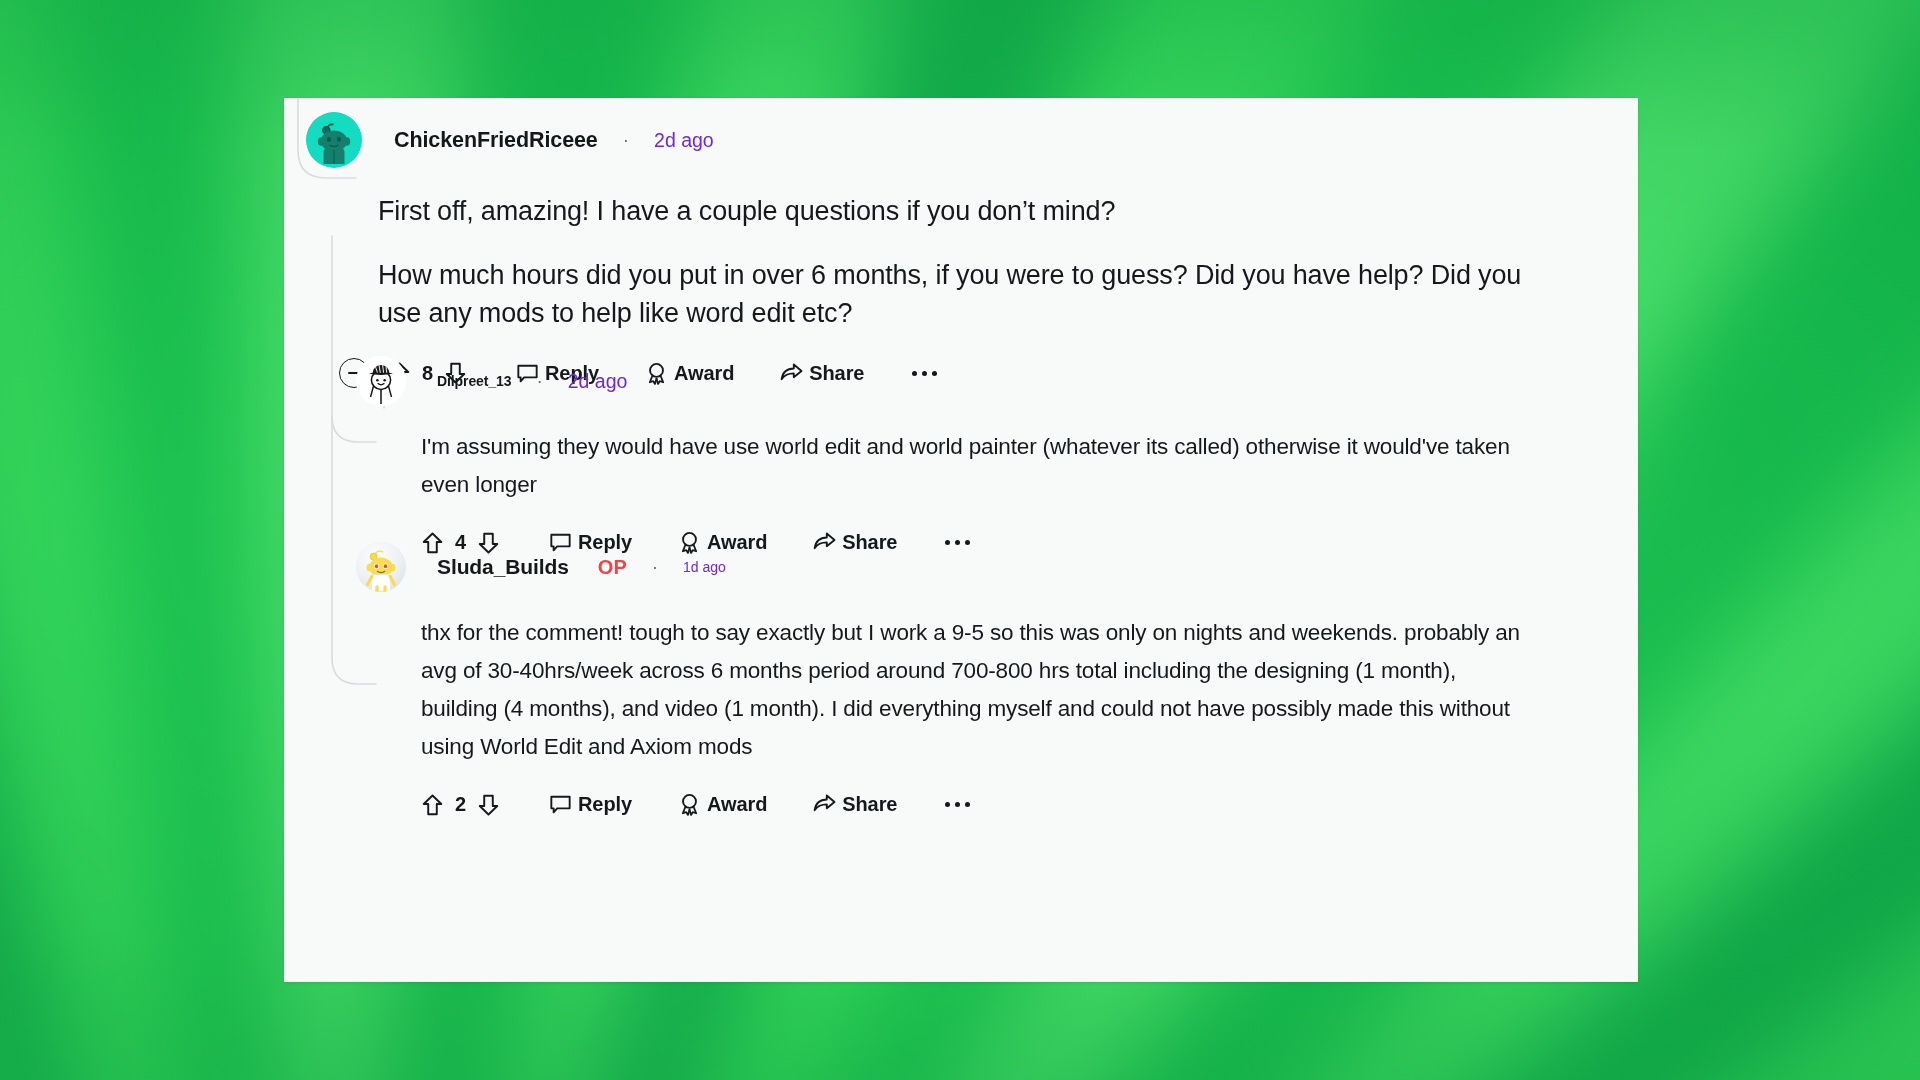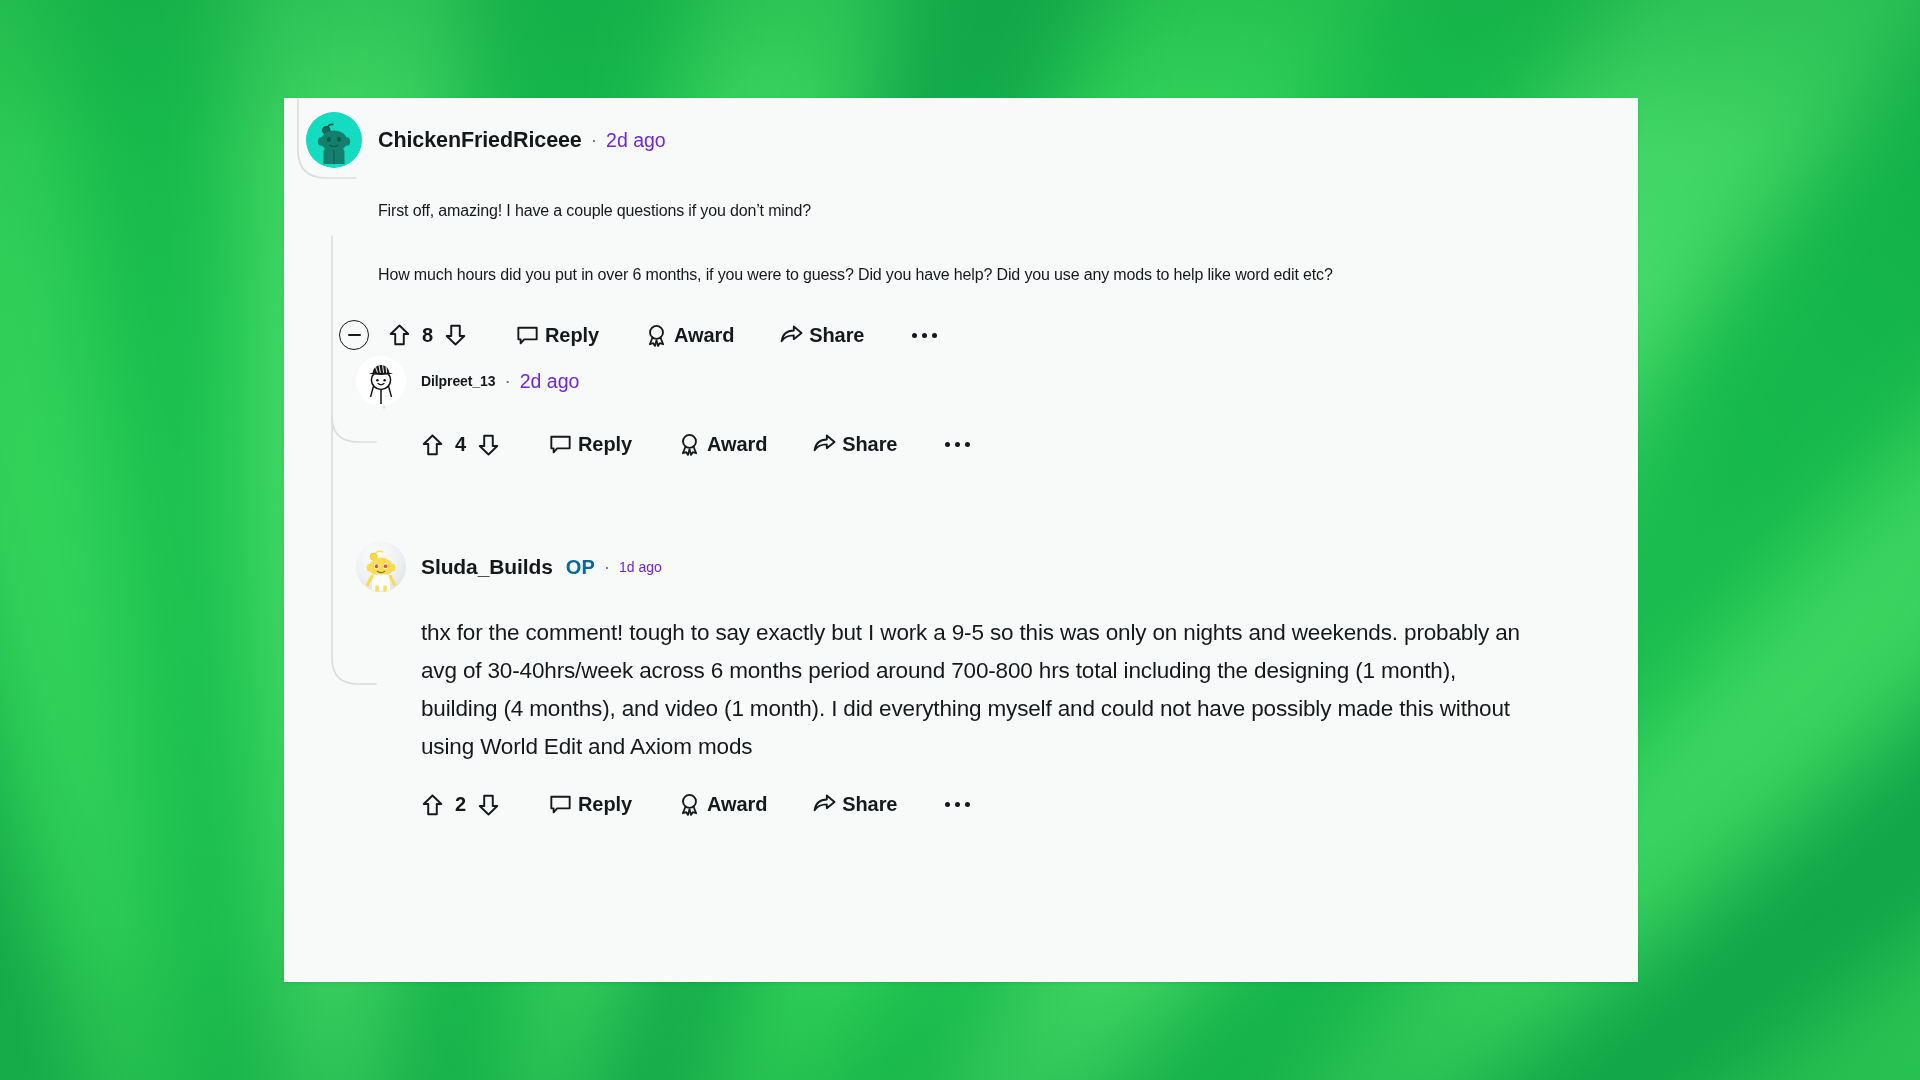--- a/index.html
+++ b/index.html
@@ -58,37 +58,37 @@
     position: absolute; left: 0; top: 0;
     width: 1354px; height: 884px;
     pointer-events: none;
   }
 
   
   .comment { position: absolute; }
 
   .cmt-header {
     display: flex; align-items: center;
-    gap: 0px;
+    gap: 16px;
   }
   .avatar {
     border-radius: 50%;
     flex: none;
     position: relative;
     overflow: hidden;
     background: #f2f3f3;
   }
   .uname {
     font-weight: 700;
     color: #15181a;
     letter-spacing: -.1px;
     white-space: nowrap;
   }
   .op-badge {
-    color: #0369a1;
+    color: #ef4444;
     font-weight: 700;
     white-space: nowrap;
   }
   .dot { color: #6a7278; white-space: nowrap; }
   .ts { color: #6d28d9; white-space: nowrap; }
 
   .cmt-body {
     color: #16191c;
     letter-spacing: -.15px;
   }
@@ -182,21 +182,21 @@
 
           <path d="M17.5 40 Q17.5 36.5 21 36.5 L35 36.5 Q38.5 36.5 38.5 40 L38.5 52 L17.5 52 Z" fill="#13806e"></path>
           <path d="M28 38 L28 52" stroke="#0a5a4c" stroke-width="1.1"></path>
         </svg>
       </div>
       <span class="uname" style="font-size:21.5px;">ChickenFriedRiceee</span>
       <span class="dot" style="font-size:19px;margin:0 9px;">·</span>
       <span class="ts" style="font-size:19.5px;">2d ago</span>
     </div>
 
-    <div class="cmt-body" style="margin-left:72px; margin-top:24px; font-size:16px; line-height:38px; width:1160px;">
+    <div class="cmt-body" style="margin-left:72px; margin-top:24px; font-size:27px; line-height:38px; width:1160px;">
       <p>First off, amazing! I have a couple questions if you don’t mind?</p>
       <p>How much hours did you put in over 6 months, if you were to guess? Did you have help? Did you use any mods to help like word edit etc?</p>
     </div>
 
     <div class="actions" style="margin-left:33px; margin-top:26px; font-size:20px;">
       <div class="collapse-btn">
         <span class="bar"></span>
       </div>
       <div class="vote" style="margin-left:19px;">
         <span style="cursor:pointer;">
@@ -262,20 +262,23 @@
           <circle cx="28.6" cy="24.2" r="1.25" fill="#111"></circle>
 
           <path d="M22 27.6 Q25 30.1 28 27.6" stroke="#111" stroke-width="1.35" fill="none" stroke-linecap="round"></path>
         </svg>
       </div>
       <span class="uname" style="font-size:14px;">Dilpreet_13</span>
       <span class="dot" style="font-size:19px;margin:0 9px;">·</span>
       <span class="ts" style="font-size:19.5px;">2d ago</span>
     </div>
 
+    <div class="cmt-body" style="margin-left:65px; margin-top:22px; font-size:22.5px; line-height:38px; width:1090px;">
+      <p>I'm assuming they would have use world edit and world painter (whatever its called) otherwise it would've taken even longer</p>
+    </div>
 
     <div class="actions" style="margin-left:65px; margin-top:26px; font-size:20px;">
       <div class="vote">
         <span style="cursor:pointer;">
           <svg class="ic" width="23" height="24" viewBox="0 0 22 23">
             <path d="M11 2.4 L19.4 10.6 H15.1 V20.3 H6.9 V10.6 H2.6 Z" fill="none" stroke="#16191c" stroke-width="1.85" stroke-linejoin="round"></path>
           </svg>
         </span>
         <span class="score" style="font-size:20px;">4</span>
         <span style="cursor:pointer;">

